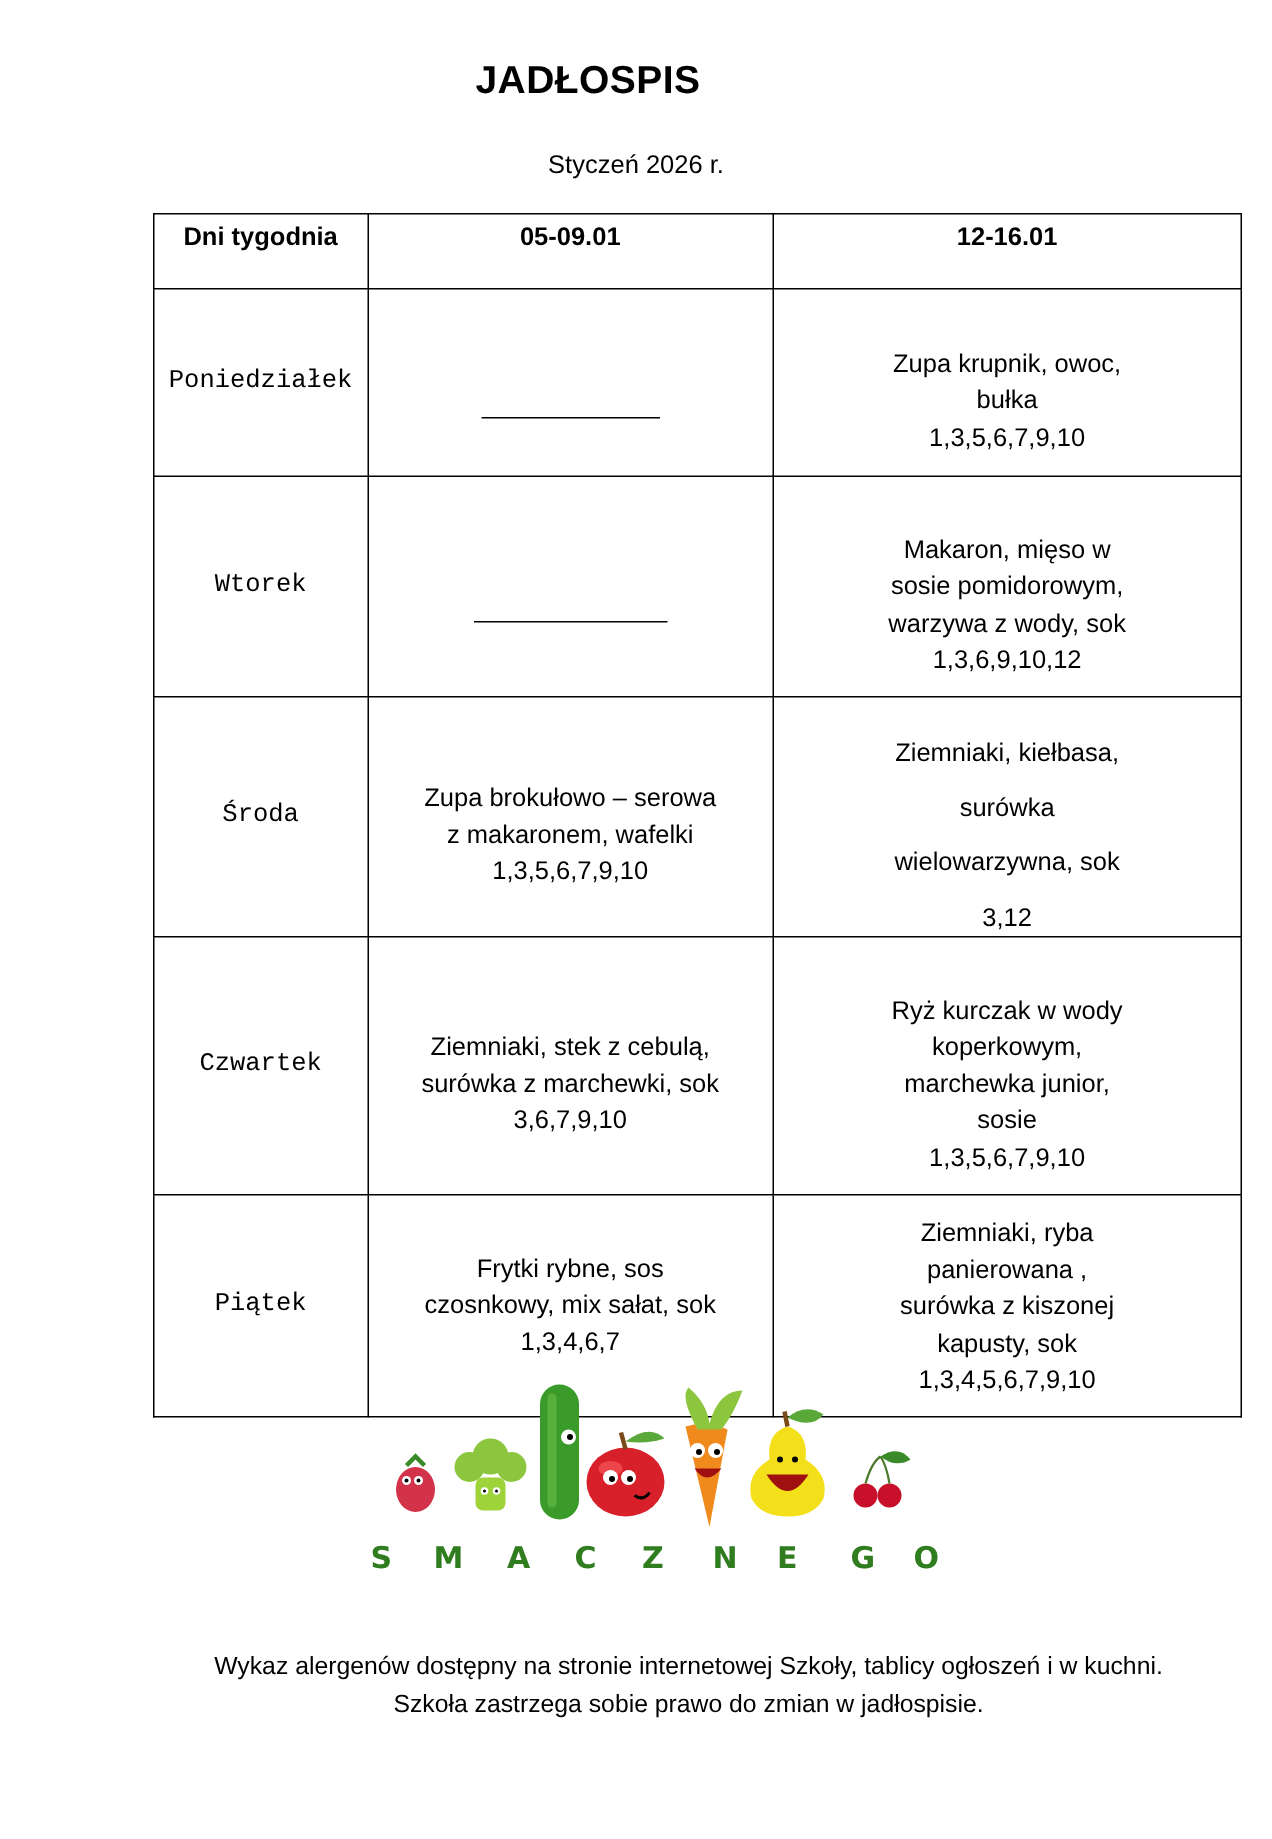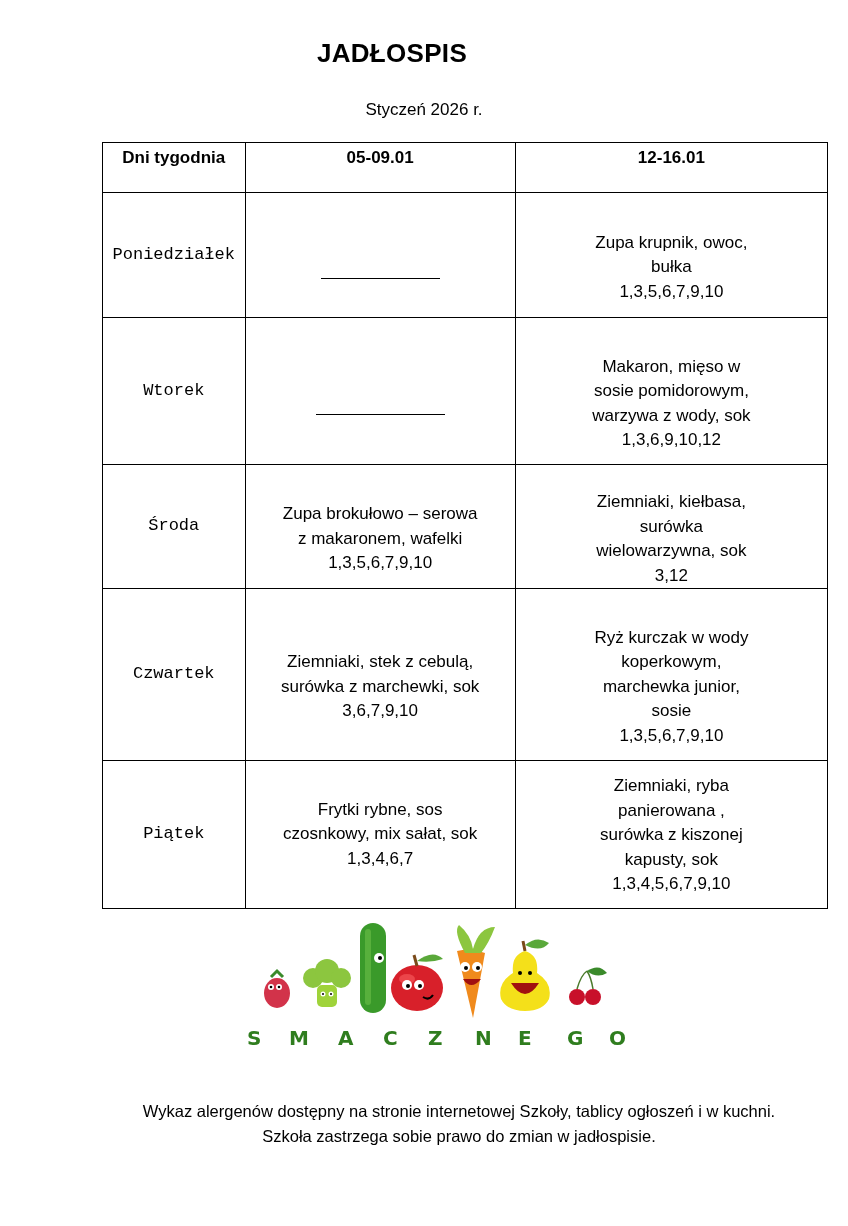--- a/index.html
+++ b/index.html
@@ -80,21 +80,21 @@
     <tr style="height:123px;">
       <td class="day">Środa</td>
       <td class="meal">
         <div class="cell-inner" style="padding-top:25px;">
           <span class="meal-line">Zupa brokułowo – serowa</span>
           <span class="meal-line">z makaronem, wafelki</span>
           <span class="meal-line">1,3,5,6,7,9,10</span>
         </div>
       </td>
       <td class="meal">
-        <div class="cell-inner" style="padding-top:25px;">
+        <div class="cell-inner" style="padding-top:25px;gap:12px;">
           <span class="meal-line">Ziemniaki, kiełbasa,</span>
           <span class="meal-line">surówka</span>
           <span class="meal-line">wielowarzywna, sok</span>
           <span class="meal-line">3,12</span>
         </div>
       </td>
     </tr>
 
     <tr style="height:172px;">
       <td class="day">Czwartek</td>

